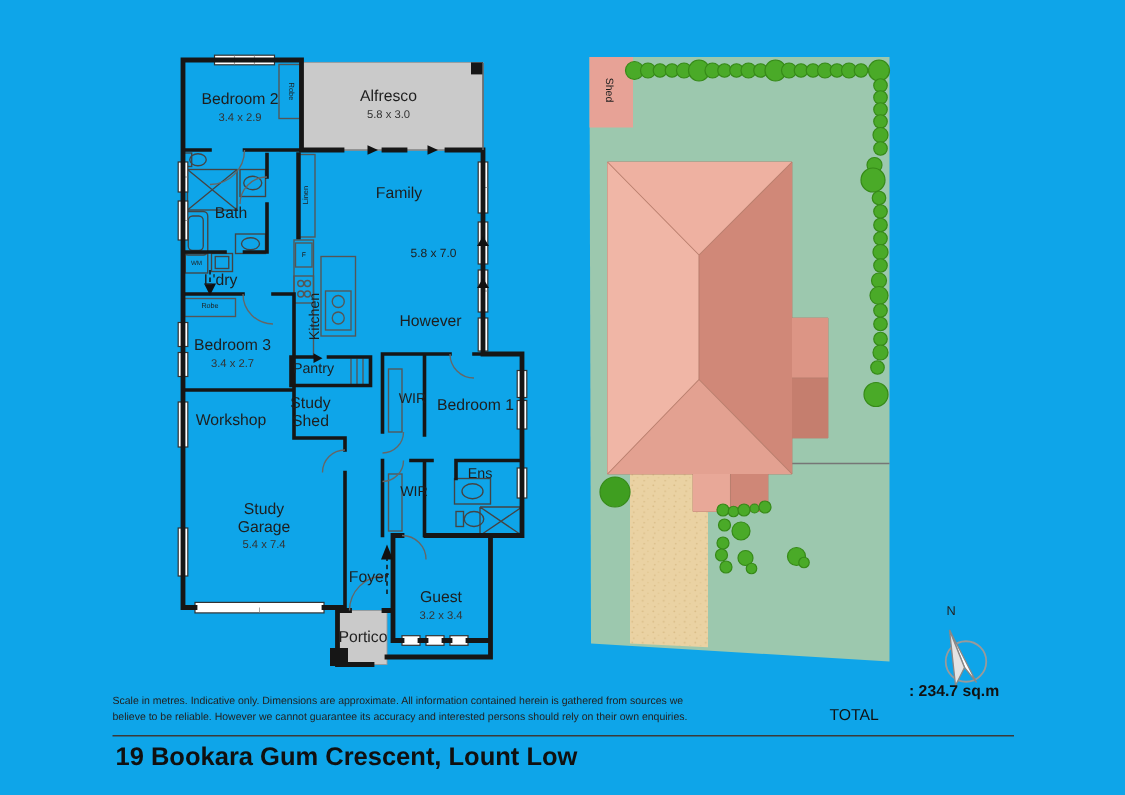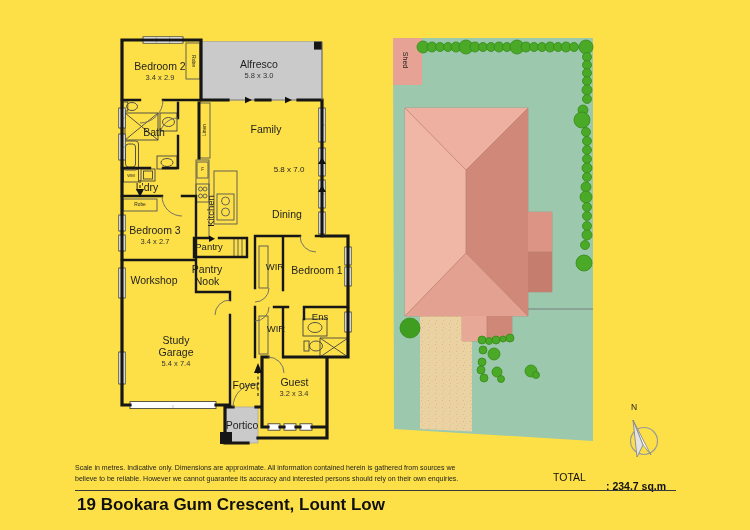--- a/index.html
+++ b/index.html
@@ -1,32 +1,32 @@
 <!DOCTYPE html>
 <html><head>
 <meta charset="utf-8">
 <style>
   html,body{margin:0;padding:0;background:#fff;}
-  .page{position:relative;width:750px;height:530px;background:#fde047;overflow:hidden;
+  .page{position:relative;width:750px;height:530px;background:#0ea5e9;overflow:hidden;
         font-family:"Liberation Sans",sans-serif;color:#1d1d1d;}
   .page svg{position:absolute;left:0;top:0;}
   .lbl{position:absolute;transform:translate(-50%,-50%);text-align:center;
        white-space:nowrap;color:#1e1e1e;line-height:1.12;}
   .lbl .dims{display:block;font-size:7.5px;color:#333;margin-top:1px;}
   .lbl .nm{display:block;}
   .rot90{transform:translate(-50%,-50%) rotate(90deg);}
   .rotm90{transform:translate(-50%,-50%) rotate(-90deg);}
   .fs10{font-size:10.5px;} .fs9{font-size:9.5px;} .fs8{font-size:8px;}
   .fs5{font-size:5px;} .fs7{font-size:7px;}
   .wrap{white-space:normal;}
   .disclaimer{position:absolute;left:75px;top:463px;width:440px;font-size:7px;
               line-height:1.5;color:#222;text-align:left;}
   .disclaimer span{display:block;}
   .total-label{position:absolute;left:553px;top:471px;font-size:10.5px;font-weight:normal;color:#111;}
-  .total-value{position:absolute;left:606px;top:480px;font-size:10.5px;font-weight:bold;color:#111;}
+  .total-value{position:absolute;left:606px;top:455px;font-size:10.5px;font-weight:bold;color:#111;}
   .rule{position:absolute;left:75px;top:490px;width:601px;height:1px;background:#3a3a3a;}
   .address{position:absolute;left:77px;top:495px;font-size:17px;font-weight:bold;color:#101010;}
   .north{position:absolute;left:634px;top:407px;transform:translate(-50%,-50%);
          font-size:8.5px;color:#222;}
 </style>
 </head>
 <body>
 
 <div class="page">
 
@@ -273,32 +273,32 @@
     <span class="nm">Alfresco</span>
     <span class="dims">5.8 x 3.0</span>
   </div>
   <div class="lbl fs10" style="left:266px;top:130px;">
     <span>Family</span>
   </div>
   <div class="lbl fs8" style="left:279px;top:170px;padding-left:20px;">
     <span>5.8 x 7.0</span>
   </div>
   <div class="lbl fs10" style="left:287px;top:215px;">
-    <span>Dining</span>
+    <span>However</span>
   </div>
   <div class="lbl fs9 rotm90" style="left:211px;top:211px;">
     <span>Kitchen</span>
   </div>
   <div class="lbl fs5 rotm90" style="left:204.5px;top:130px;">
     <span>Linen</span>
   </div>
   <div class="lbl fs9" style="left:209px;top:247px;">
     <span>Pantry</span>
   </div>
-  <div class="lbl fs10" style="left:154px;top:133px;">
+  <div class="lbl fs10" style="left:154px;top:143px;">
     <span>Bath</span>
   </div>
   <div class="lbl fs10" style="left:147px;top:188px;text-align:center;">
     <span>L'dry</span>
   </div>
   <div class="lbl" style="left:131px;top:175.5px;font-size:4.2px;">
     <span>WM</span>
   </div>
   <div class="lbl" style="left:202.5px;top:170px;font-size:4.5px;">
     <span>F</span>
@@ -307,42 +307,42 @@
     <span>Robe</span>
   </div>
   <div class="lbl fs10" style="left:155px;top:236px;">
     <span class="nm">Bedroom 3</span>
     <span class="dims">3.4 x 2.7</span>
   </div>
   <div class="lbl fs10" style="left:154px;top:281px;">
     <span>Workshop</span>
   </div>
   <div class="lbl fs10" style="left:207px;top:276px;width:46px;">
-    <span class="wrap">Pantry Nook</span>
+    <span class="wrap">Study Shed</span>
   </div>
   <div class="lbl fs10" style="left:176px;top:351px;">
     <span class="nm wrap" style="width:52px;display:inline-block;">Study Garage</span>
     <span class="dims">5.4 x 7.4</span>
   </div>
   <div class="lbl fs9" style="left:275px;top:267px;">
     <span>WIR</span>
   </div>
   <div class="lbl fs10" style="left:317px;top:271px;">
     <span>Bedroom 1</span>
   </div>
   <div class="lbl fs9" style="left:276px;top:329px;">
     <span>WIR</span>
   </div>
   <div class="lbl fs9" style="left:320px;top:317px;">
     <span>Ens</span>
   </div>
   <div class="lbl fs10" style="left:246px;top:386px;">
     <span>Foyer</span>
   </div>
-  <div class="lbl fs10" style="left:294px;top:388px;text-align:right;">
+  <div class="lbl fs10" style="left:294px;top:404px;">
     <span class="nm">Guest</span>
     <span class="dims">3.2 x 3.4</span>
   </div>
   <div class="lbl fs10" style="left:242px;top:426px;">
     <span>Portico</span>
   </div>
   <div class="lbl fs7 rot90" style="left:405px;top:60px;">
     <span>Shed</span>
   </div>
   <div class="north">

